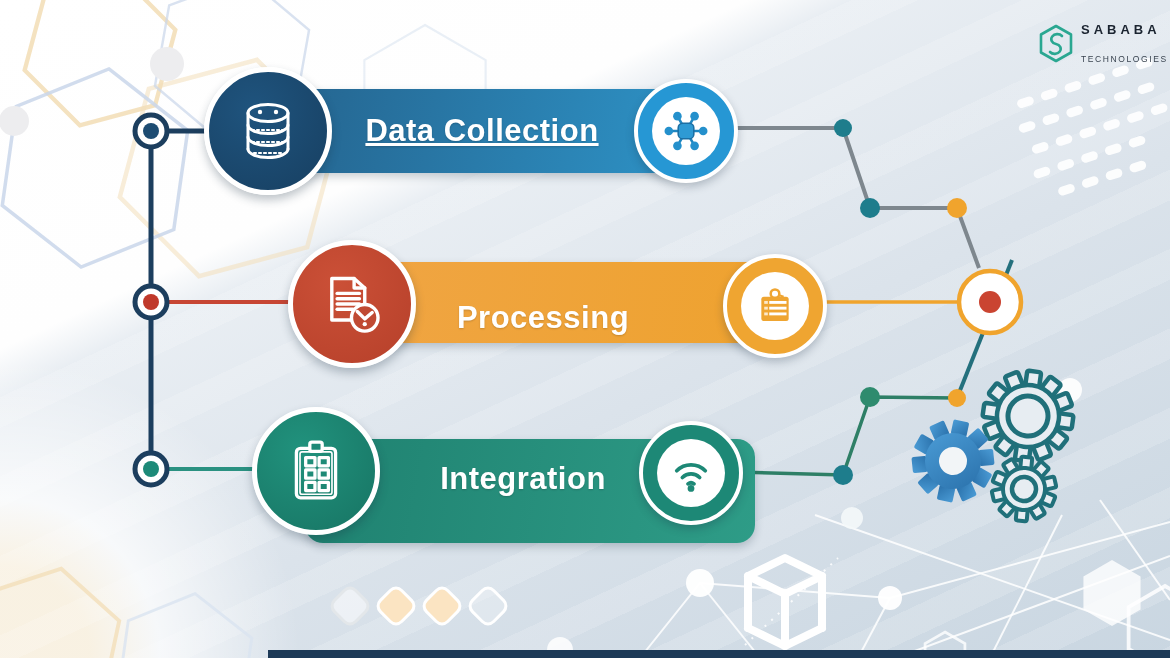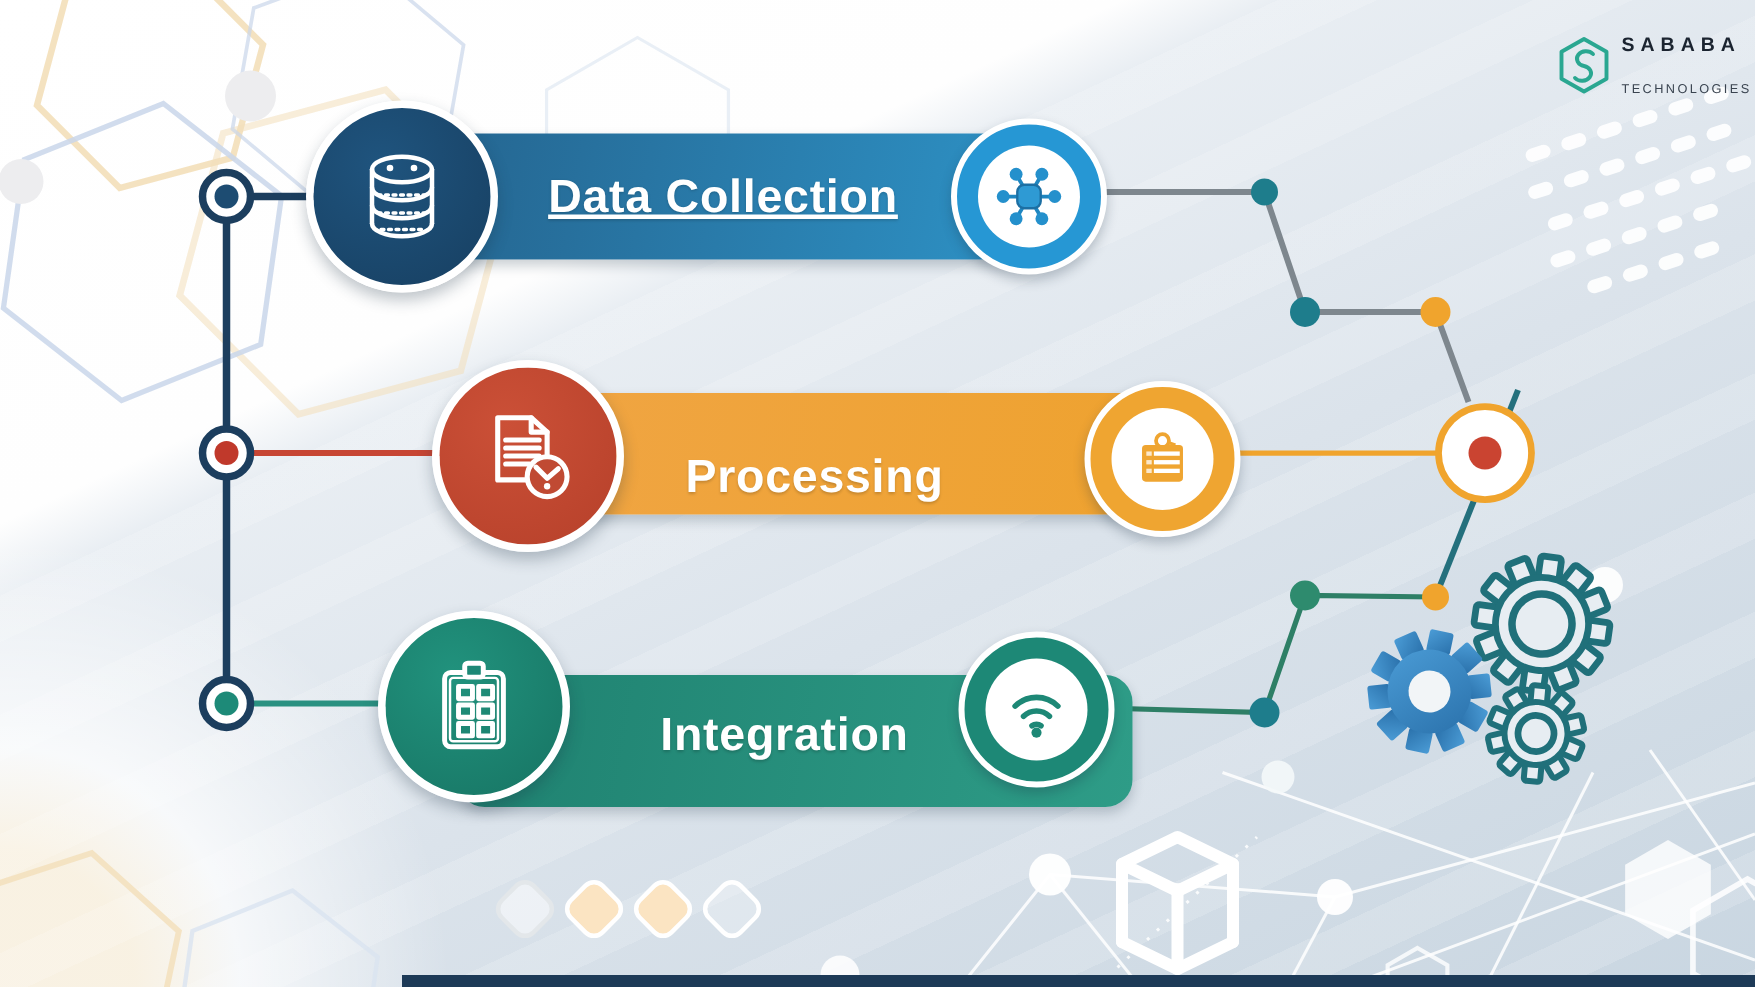--- a/index.html
+++ b/index.html
@@ -18,21 +18,21 @@
   .layer{position:absolute;left:0;top:0;}
 
   
   .bar{position:absolute;border-radius:18px;box-shadow:0 4px 8px rgba(25,45,65,0.22);}
   .bar-label{position:absolute;color:#fff;font-weight:700;font-size:31px;text-align:center;
     text-shadow:0 1px 2px rgba(0,0,0,0.18);letter-spacing:0.5px;}
   .bar-dc{left:252px;top:89px;width:454px;height:84px;
     background:linear-gradient(100deg,#24618b,#2e94c8);}
   .bar-pr{left:342px;top:262px;width:452px;height:81px;
     background:linear-gradient(100deg,#f0a544,#eea22e);}
-  .bar-in{left:305px;top:450px;width:450px;height:88px;
+  .bar-in{left:305px;top:439px;width:450px;height:104px;
     background:linear-gradient(100deg,#1f8170,#2e9c87);}
 
   .big-circle{position:absolute;width:118px;height:118px;border-radius:50%;border:5px solid #fff;
     box-shadow:0 5px 10px rgba(25,45,65,0.28);display:flex;align-items:center;justify-content:center;}
   .c-dc-left{left:204px;top:67px;background:radial-gradient(circle at 38% 32%,#1f547e,#173f61);}
   .c-pr-left{left:288px;top:240px;background:radial-gradient(circle at 38% 32%,#cb5037,#b6402a);}
   .c-in-left{left:252px;top:407px;background:radial-gradient(circle at 38% 32%,#21927d,#177463);}
 
   .end-circle{position:absolute;width:96px;height:96px;border-radius:50%;border:4px solid #fff;
     box-shadow:0 4px 8px rgba(25,45,65,0.25);display:flex;align-items:center;justify-content:center;}

